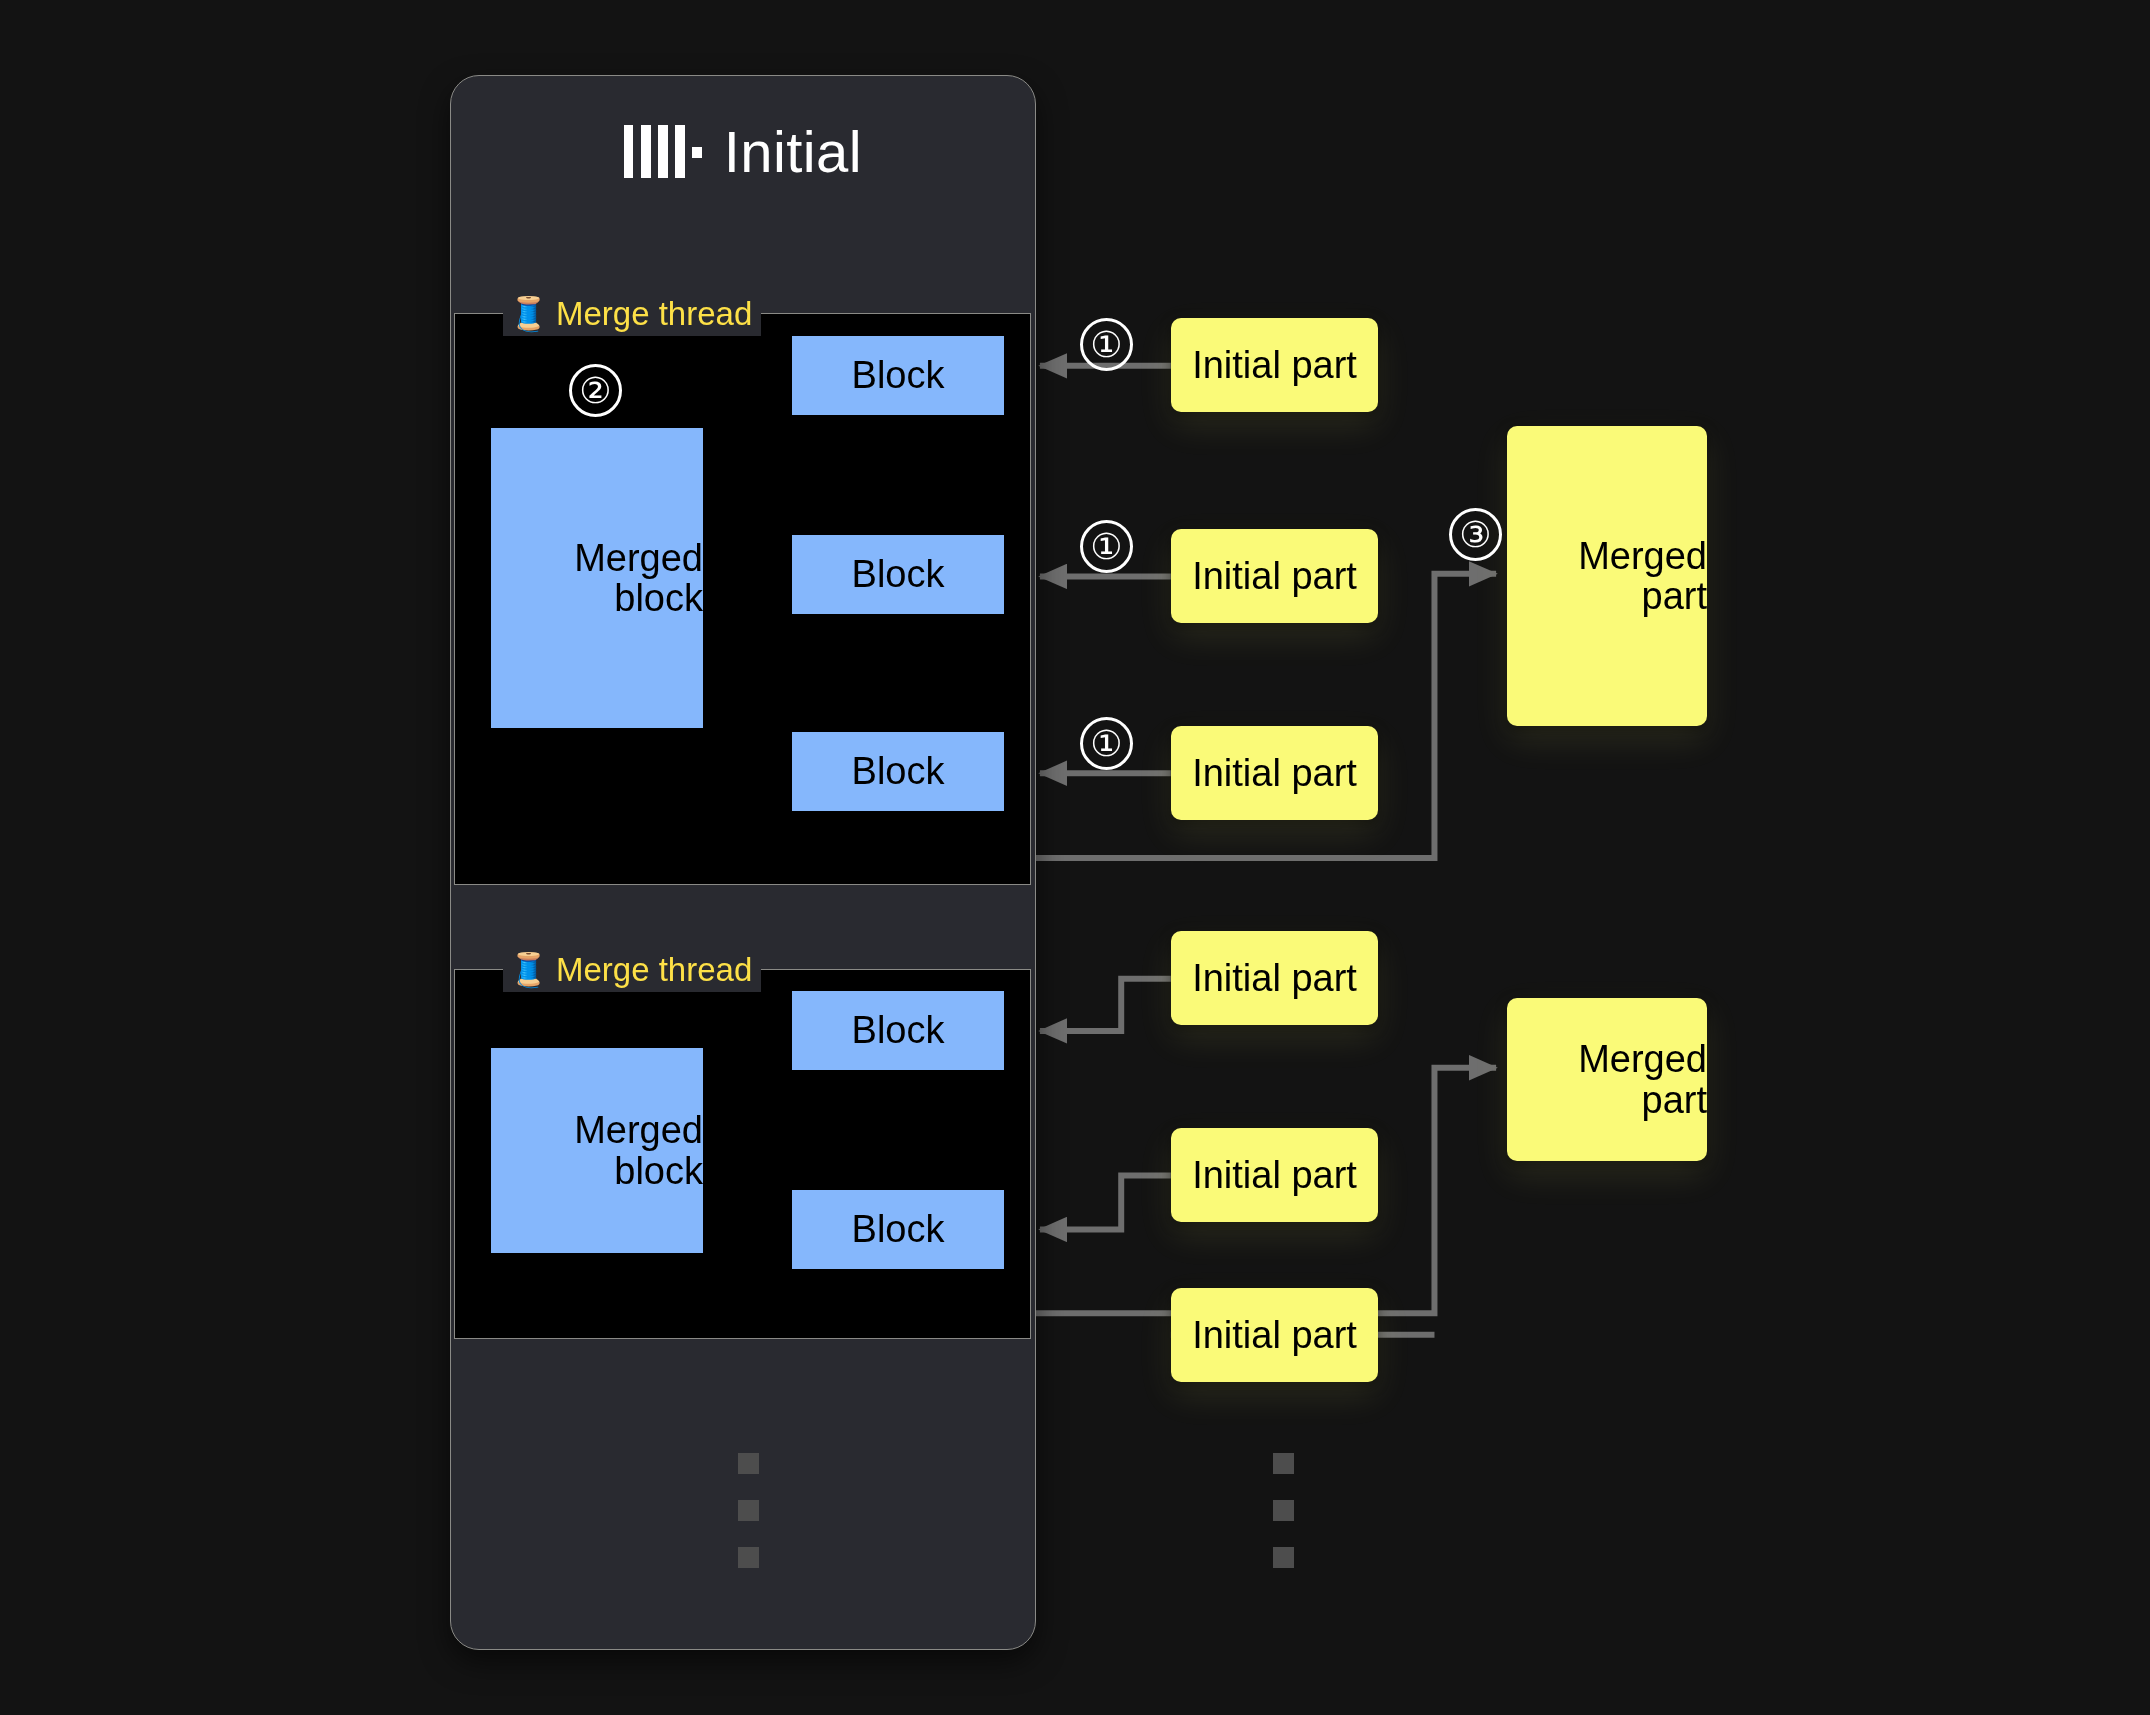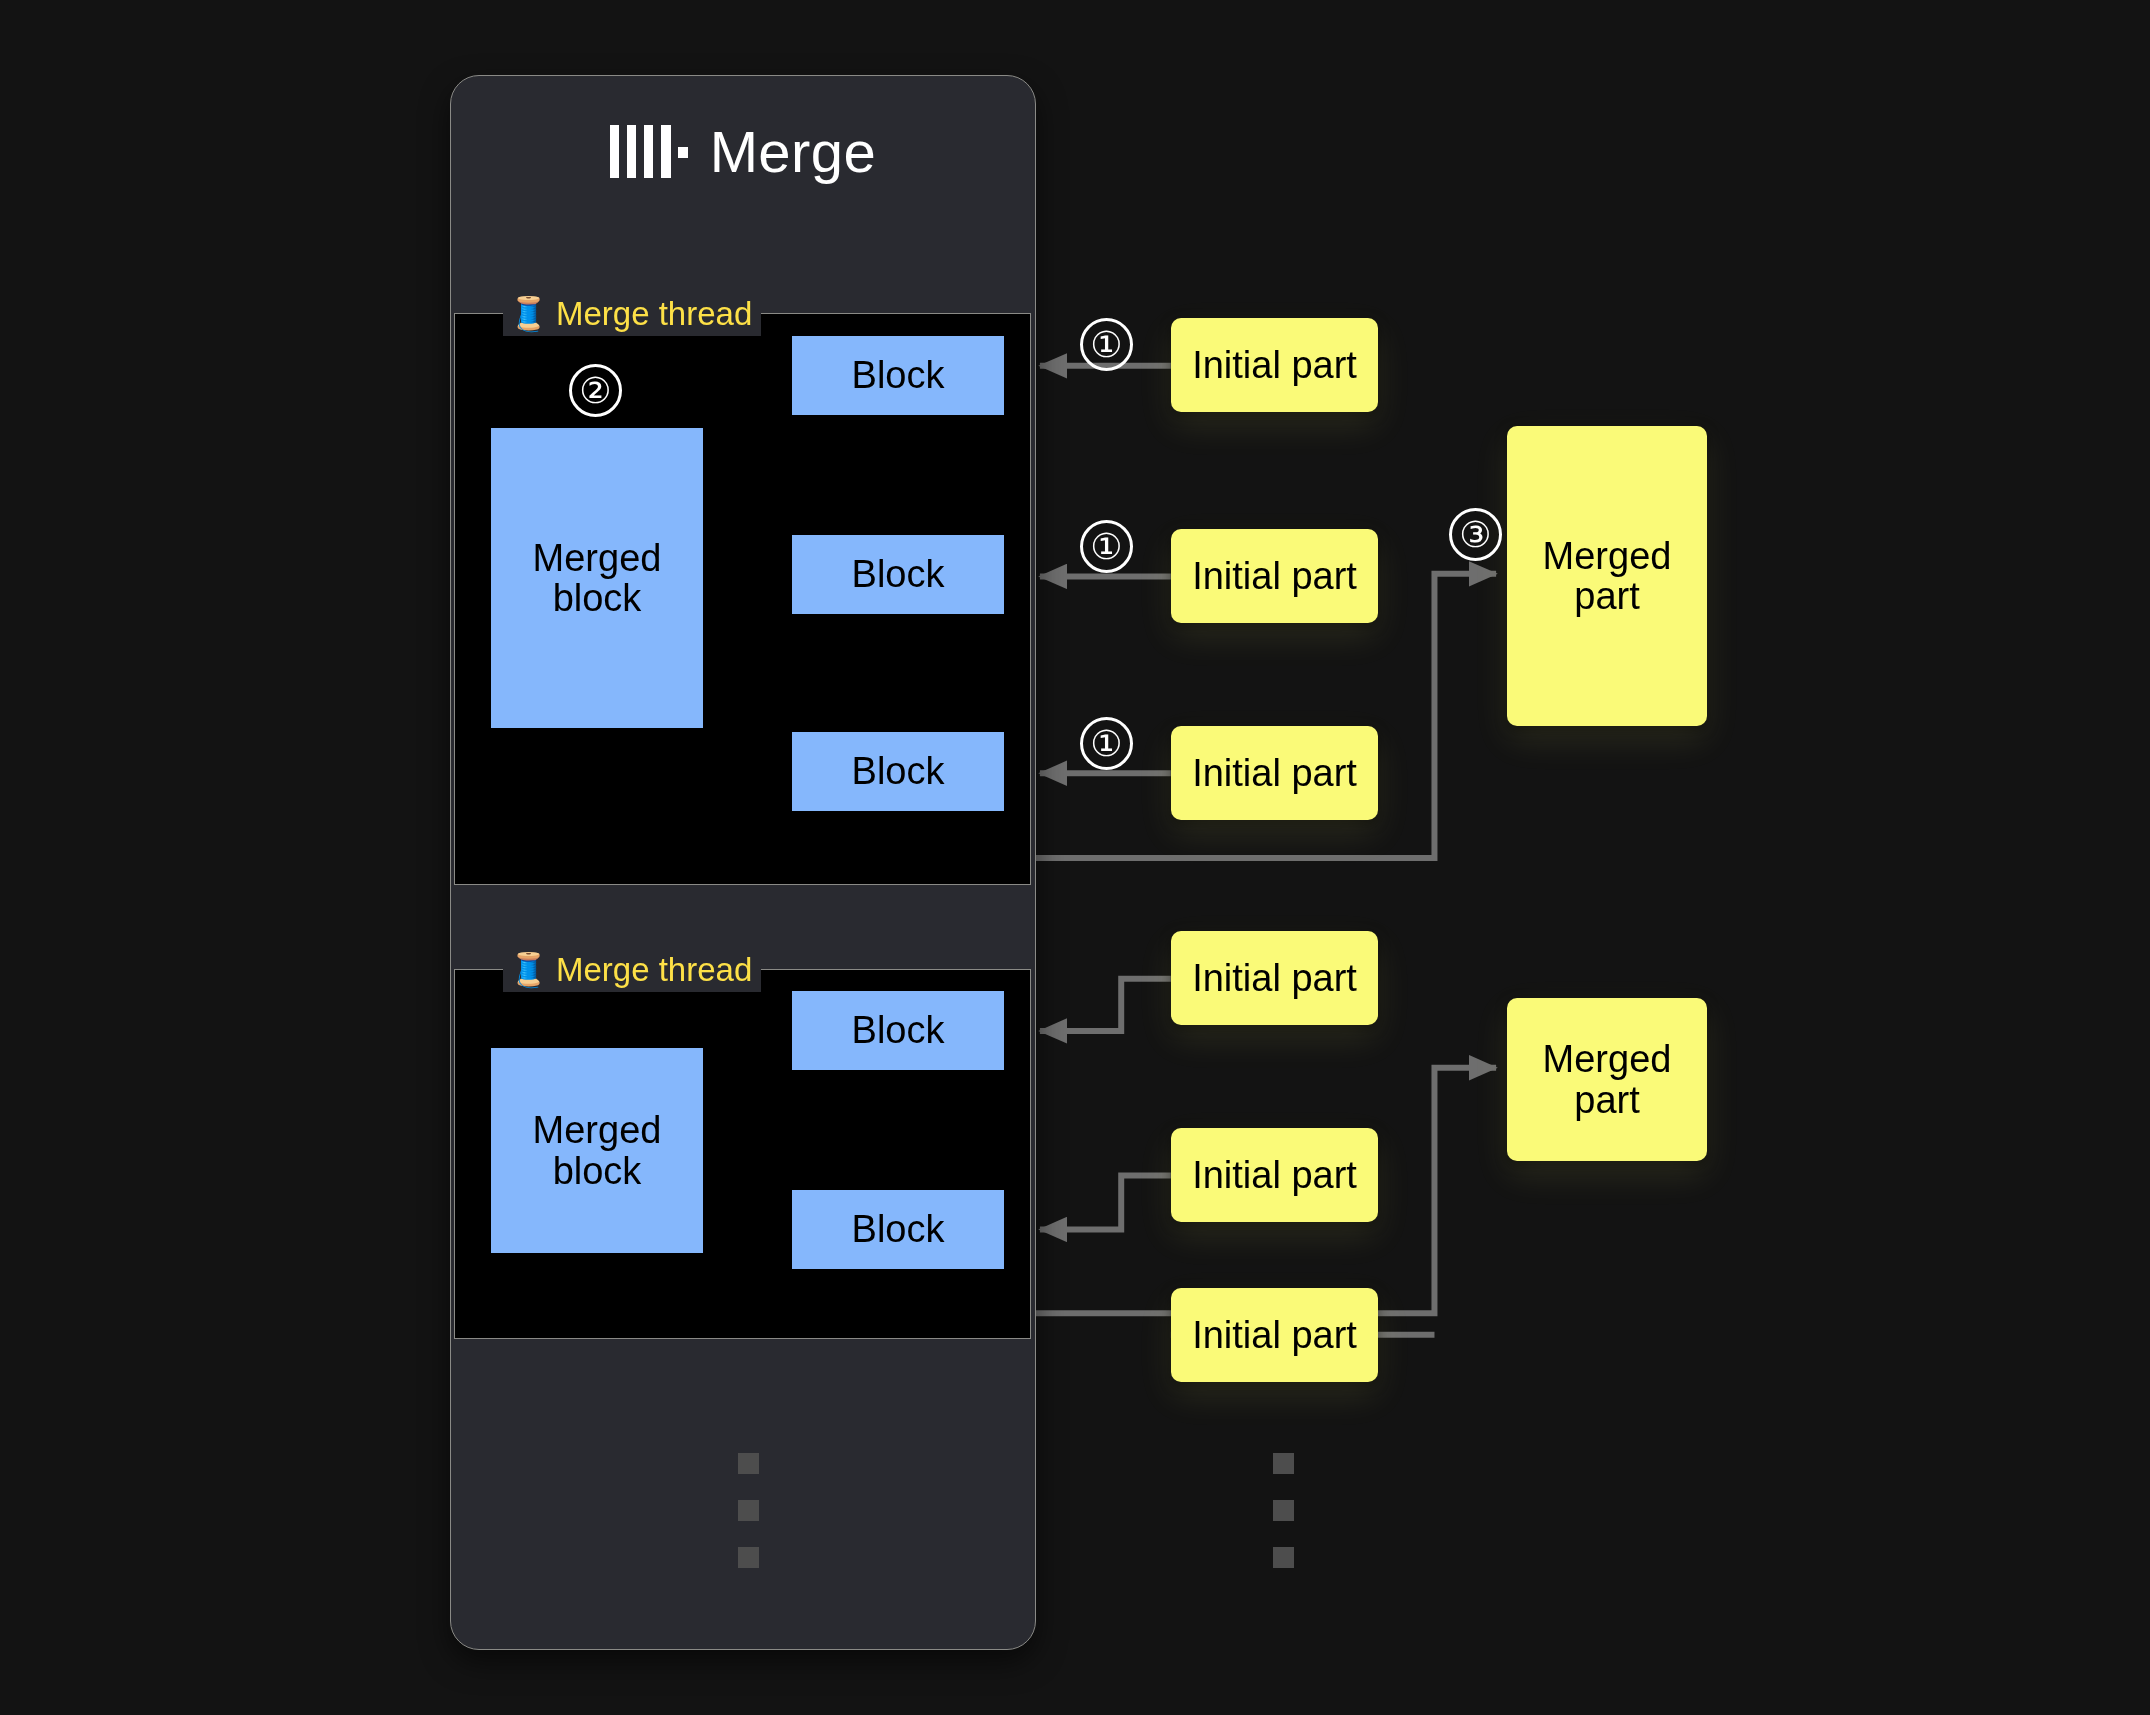--- a/index.html
+++ b/index.html
@@ -36,21 +36,21 @@
     position:absolute;height:45px;display:flex;align-items:center;gap:6.8px;
     background:#292A30;padding:0 8.6px 0 5.1px;
   }
   .mt-legend.l1{left:503px;top:291px;}
   .mt-legend.l2{left:503px;top:947px;}
   .mt-legend .spool{font-size:33px;line-height:1;}
   .mt-legend .txt{color:#fde047;font-size:33px;white-space:nowrap;}
 
   
   .box{position:absolute;display:flex;align-items:center;justify-content:center;
-       text-align:center;color:#000;box-sizing:border-box;line-height:1.06;}
+       text-align:right;color:#000;box-sizing:border-box;line-height:1.06;}
   .box.blue{background:#85B7FC;font-size:38px;}
   .box.yellow{background:#FAFA78;font-size:38px;
               box-shadow:0 13.7px 34px rgba(250,250,120,.10),0 3.4px 10.3px rgba(0,0,0,.5);border-radius:10px;}
 
   
   .blk1a{left:792px;top:336px;width:212px;height:79px;}
   .blk1b{left:792px;top:535px;width:212px;height:79px;}
   .blk1c{left:792px;top:732px;width:212px;height:79px;}
   .mgd1 {left:491px;top:428px;width:212px;height:300px;}
   
@@ -131,21 +131,21 @@
   <div class="server-panel"></div>
 
   <div class="server-title">
     <span class="ch-logo">
       <i></i>
         <i></i>
         <i></i>
         <i></i>
         <span class="dot"></span>
     </span>
-    <span>Merge</span>
+    <span>Initial</span>
   </div>
 
   <div class="mt-frame f1"></div>
   <div class="mt-frame f2"></div>
 
   <div class="mt-legend l1">
     <span class="spool">🧵</span>
     <span class="txt">Merge thread</span>
   </div>
   <div class="mt-legend l2">

